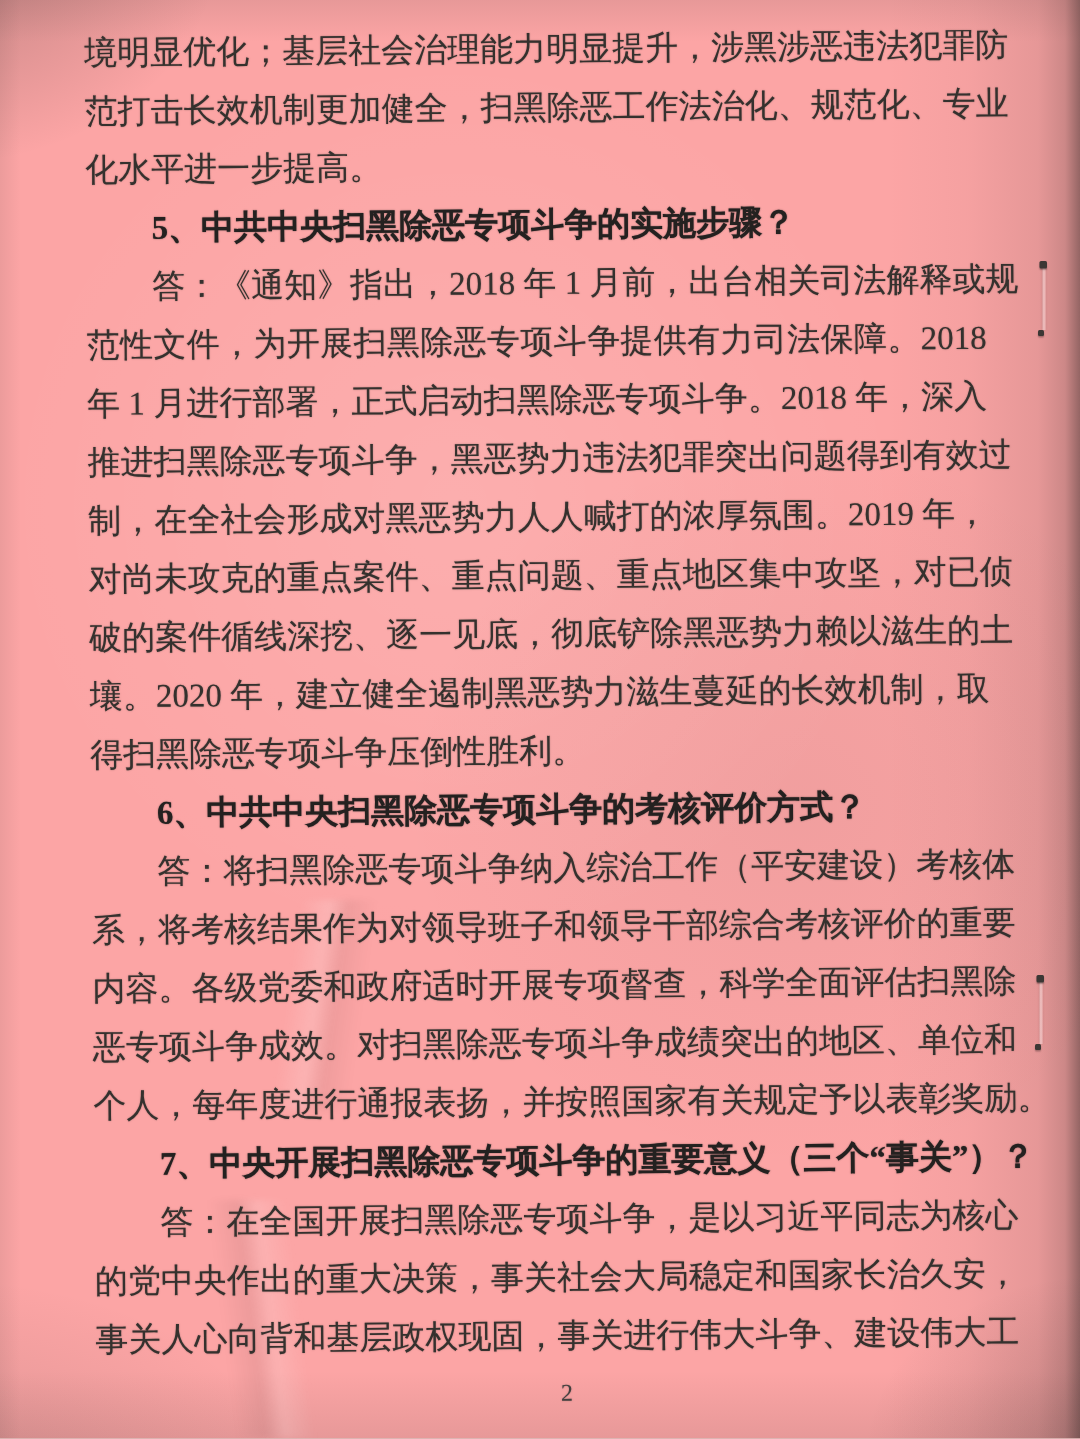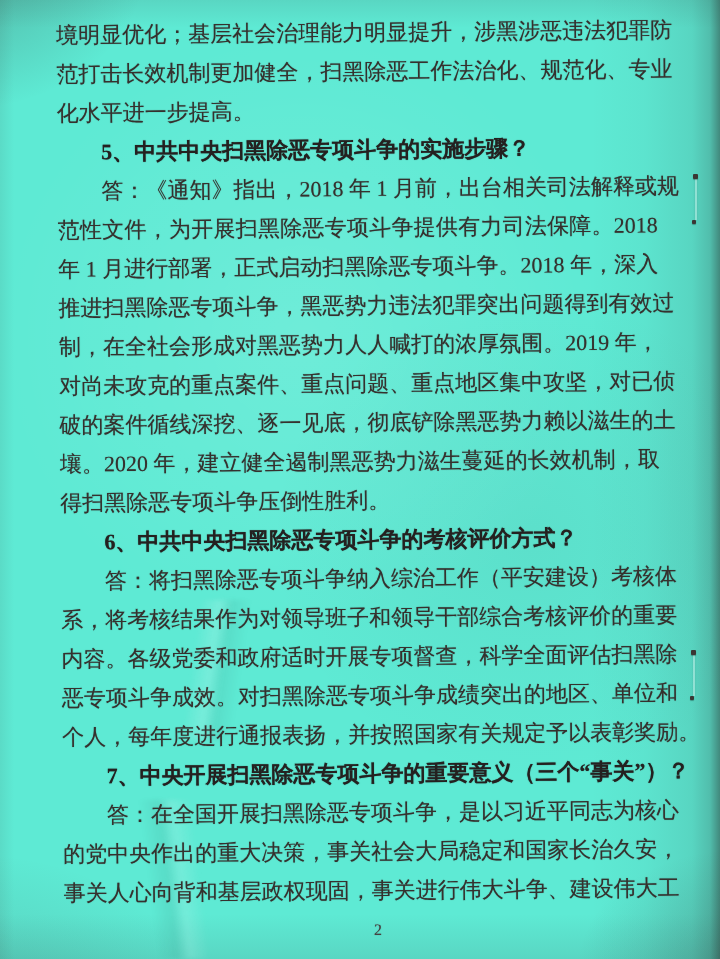--- a/index.html
+++ b/index.html
@@ -8,21 +8,21 @@
     width: 720px;
     height: 959px;
     overflow: hidden;
     font-family: "Liberation Serif", "DejaVu Serif", serif;
     background: #c9c5c2;
   }
   .page {
     position: relative;
     width: 720px;
     height: 959px;
-    background-color: #5eead4;
+    background-color: #fca5a5;
     overflow: hidden;
   }
   
   .shade {
     position: absolute;
     inset: 0;
     pointer-events: none;
     background:
       radial-gradient(60% 45% at 42% 35%, rgba(255,255,255,0.10), transparent 70%),
       radial-gradient(250px 200px at -40px -40px, rgba(46,42,40,0.30), transparent 75%),

